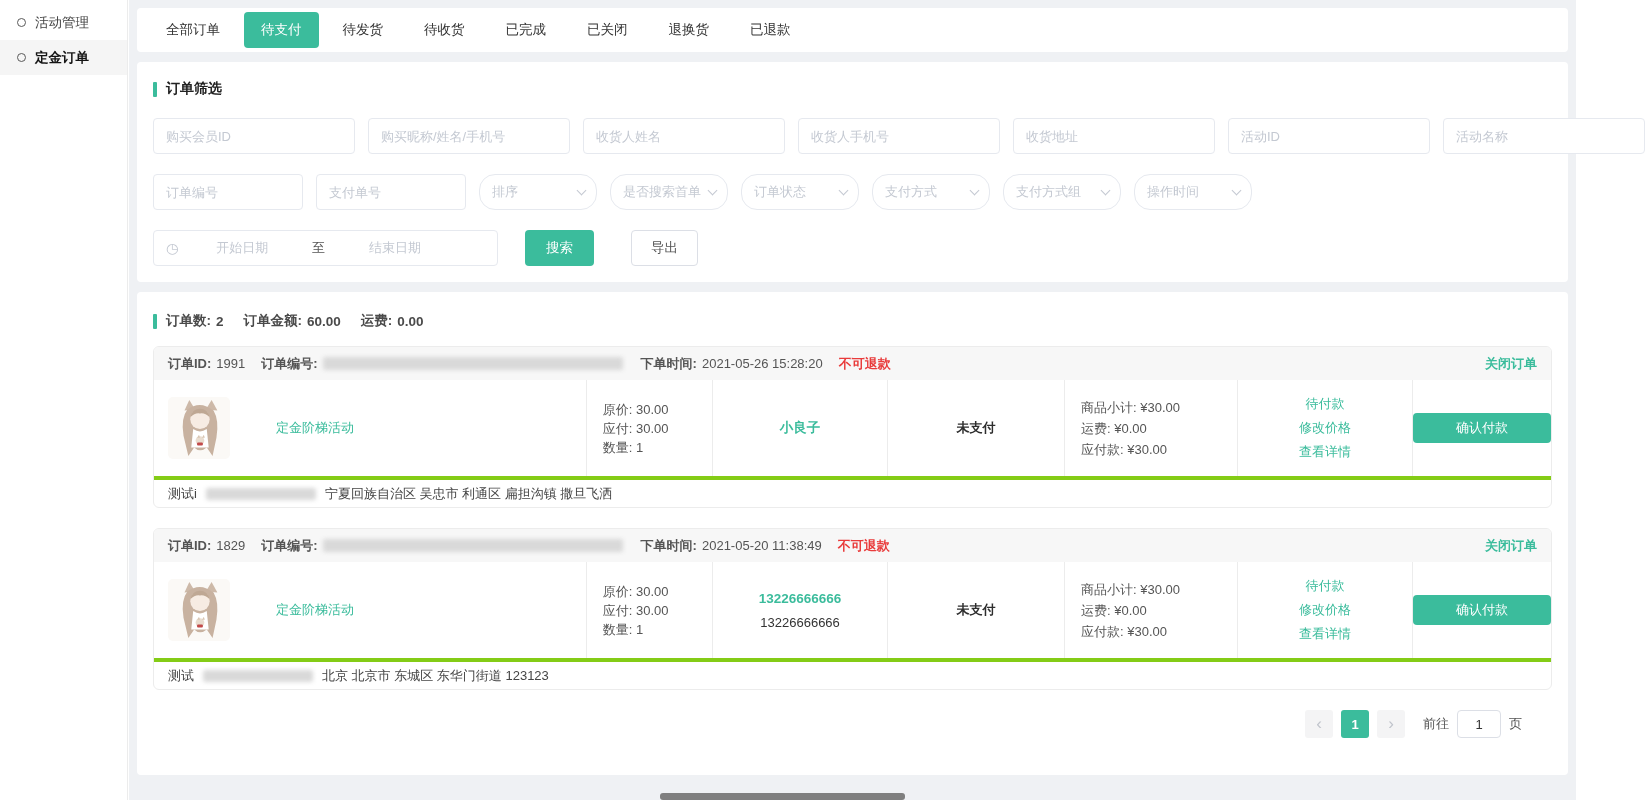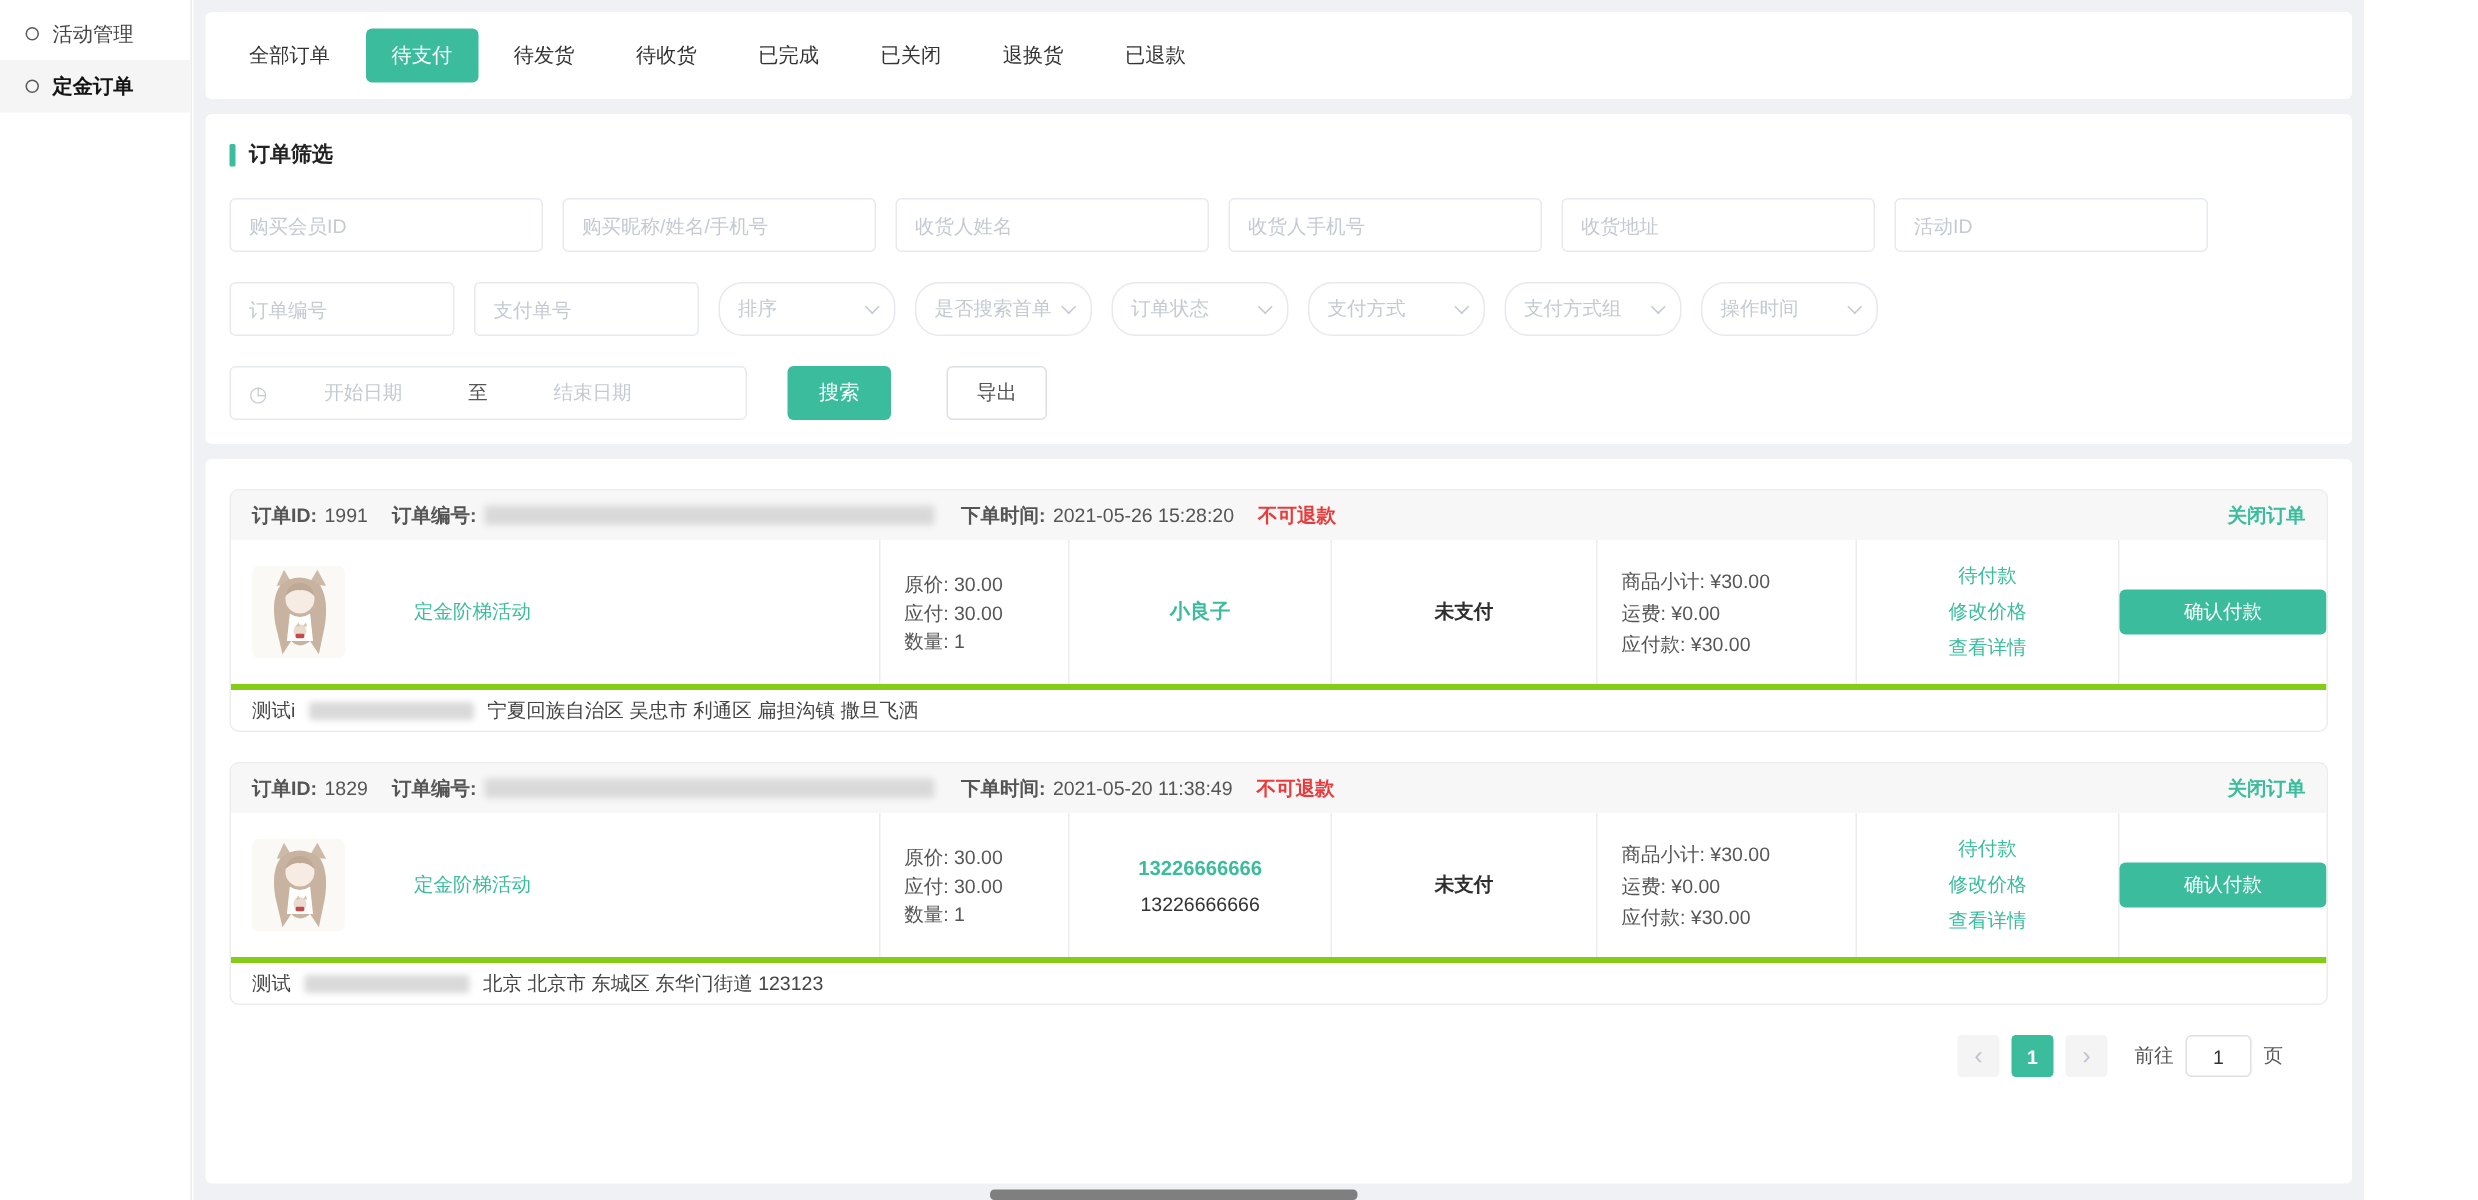--- a/index.html
+++ b/index.html
@@ -10,21 +10,21 @@
   .sidebar { position:absolute; left:0; top:0; width:128px; height:100%; background:#fff; border-right:1px solid #ececec; padding-top:5px; z-index:3; }
   .sidebar-item { display:flex; align-items:center; gap:9px; height:35px; padding-left:17px; font-size:13.5px; color:#454545; cursor:pointer; }
   .sidebar-item .radio-icon { width:9px; height:9px; border:1.6px solid #5a5a5a; border-radius:50%; flex:0 0 auto; }
   .sidebar-item.active { background:#f5f5f5; font-weight:bold; color:#141414; }
 
   
   .main { position:absolute; left:129px; top:0; width:1447px; height:100%; background:#eff1f4; padding:8px; }
   .card { background:#fff; border-radius:4px; }
 
   
-  .tabbar { height:58px; display:flex; align-items:center; padding:0 12px; gap:7px; }
+  .tabbar { height:44px; display:flex; align-items:center; padding:0 12px; gap:7px; }
   .tab { padding:9px 17px; font-size:13.5px; color:#333; border-radius:4px; cursor:pointer; white-space:nowrap; }
   .tab.active { background:#3bbc9c; color:#fff; }
 
   
   .filter-card { margin-top:10px; padding:18px 16px 14px; }
   .section-title { display:flex; align-items:center; font-size:14px; font-weight:bold; color:#222; margin-bottom:20px; }
   .title-bar { width:4px; height:15px; background:#3bbc9c; margin-right:9px; border-radius:1px; }
   .filter-row { display:flex; gap:13px; margin-bottom:20px; align-items:center; }
   .filter-row:last-child { margin-bottom:2px; }
   .f-input { width:209px; height:36px; border:1px solid #e6e9ef; border-radius:4px; padding:0 12px; font-size:13px; color:#333; outline:none; background:#fff; }
@@ -121,20 +121,21 @@
       <span class="title-bar"></span>
       <span>订单筛选</span>
     </div>
     <div class="filter-row" id="filter-row1">
         <input class="f-input" type="text" placeholder="购买会员ID" style="">
         <input class="f-input" type="text" placeholder="购买昵称/姓名/手机号" style="">
         <input class="f-input" type="text" placeholder="收货人姓名" style="">
         <input class="f-input" type="text" placeholder="收货人手机号" style="">
         <input class="f-input" type="text" placeholder="收货地址" style="">
         <input class="f-input" type="text" placeholder="活动ID" style="">
+        <input class="f-input" type="text" placeholder="活动名称" style="">
       </div>
     <div class="filter-row" id="filter-row2">
         <input class="f-input narrow" type="text" placeholder="订单编号" style="">
         <input class="f-input narrow" type="text" placeholder="支付单号" style="">
         <div class="f-select">
     <span>排序</span>
     <span class="chevron"></span>
   </div>
         <div class="f-select">
     <span>是否搜索首单</span>
@@ -163,20 +164,29 @@
         <span class="date-start">开始日期</span>
         <span class="date-sep">至</span>
         <span class="date-end">结束日期</span>
       </div>
       <button class="btn btn-primary">搜索</button>
       <button class="btn btn-plain">导出</button>
     </div>
   </div>
 
   <div class="card orders-card">
+    <div class="summary">
+      <span class="title-bar"></span>
+      <span class="sum-label">订单数:</span>
+      <span class="sum-value">2</span>
+      <span class="sum-label">订单金额:</span>
+      <span class="sum-value">60.00</span>
+      <span class="sum-label">运费:</span>
+      <span class="sum-value">0.00</span>
+    </div>
 
     <div id="orders">
         <div class="order-card">
     <div class="order-header">
       <span class="oh-label">订单ID:</span>
       <span class="oh-value">1991</span>
       <span class="oh-label">订单编号:</span>
       <span class="blur-box blur-wide"></span>
       <span class="oh-label">下单时间:</span>
       <span class="oh-value">2021-05-26 15:28:20</span>

